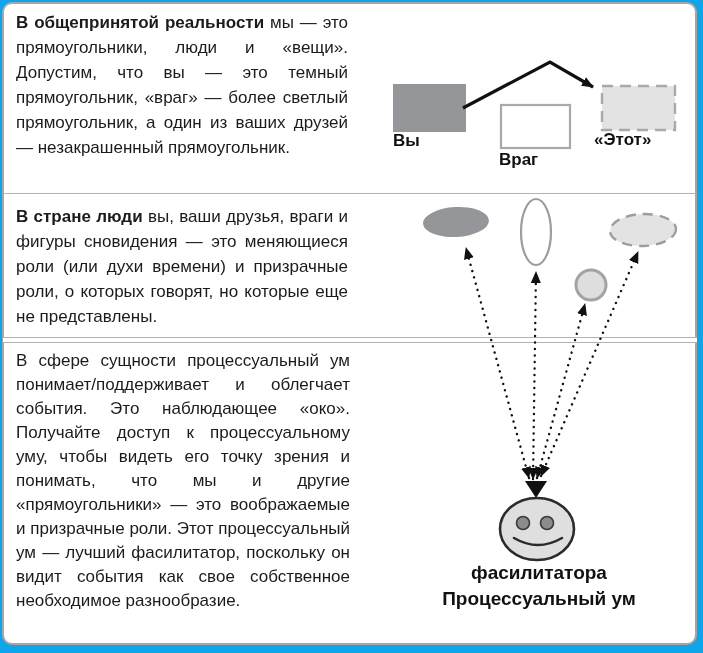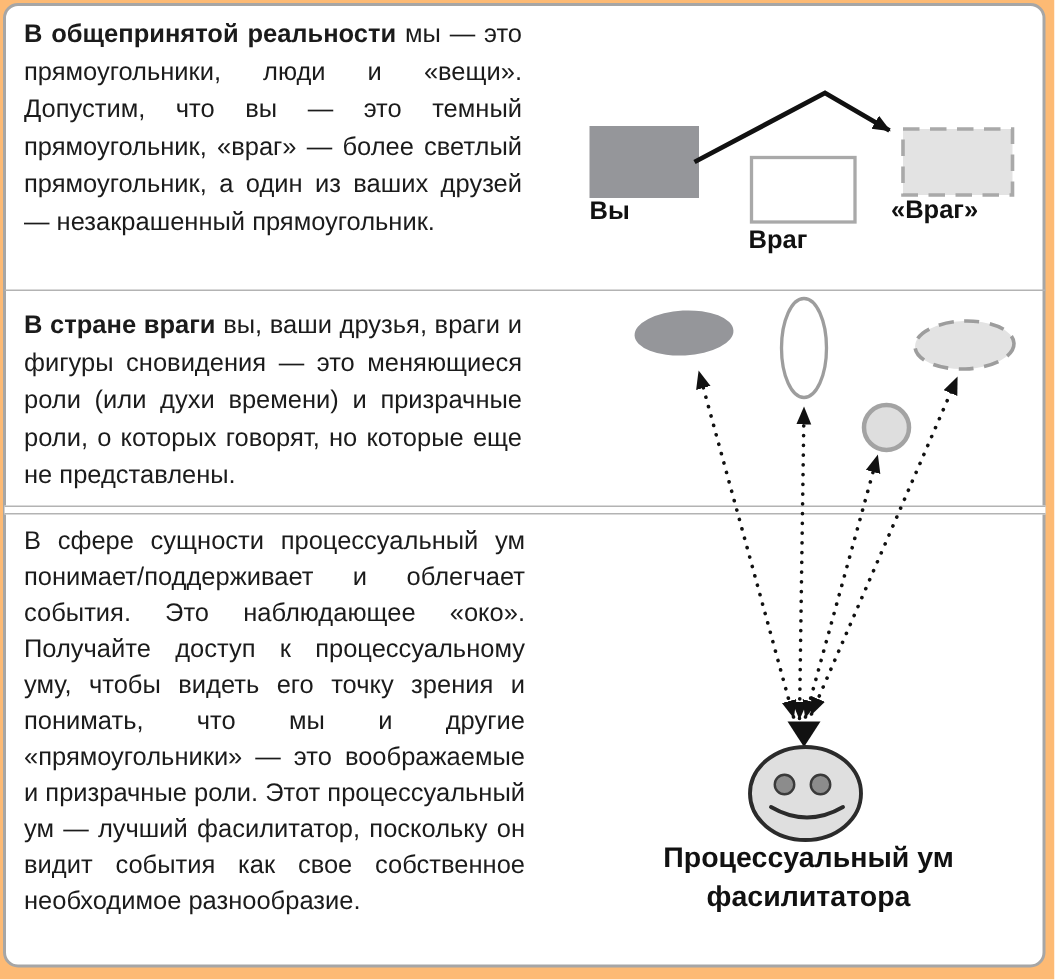--- a/index.html
+++ b/index.html
@@ -1,17 +1,17 @@
 <!DOCTYPE html>
 <html lang="ru"><head>
 <meta charset="utf-8">
 <style>
   html,body{margin:0;padding:0;background:#fff;}
   .canvas{
-    position:relative;width:703px;height:653px;background:#fdba74;overflow:hidden;
+    position:relative;width:703px;height:653px;background:#0ea5e9;overflow:hidden;
     font-family:"Liberation Sans","DejaVu Sans",sans-serif;color:#1b1b1b;
   }
   .frame{
     position:absolute;left:2px;top:2px;width:691px;height:639px;
     border:2px solid #a6a6a6;border-radius:10px;background:#fff;
   }
   .divider{position:absolute;left:3px;width:694px;height:0;border-top:1.5px solid #b3b3b3;}
   .divider-double{
     position:absolute;left:3px;width:694px;height:4px;background:#fff;
     border-top:1.5px solid #b3b3b3;border-bottom:1.5px solid #b3b3b3;
@@ -38,21 +38,21 @@
 
 <div class="canvas">
 
   <div class="frame"></div>
 
   <div class="divider" style="top:193px;"></div>
   <div class="divider-double" style="top:337px;"></div>
 
   <p class="para" style="top:10px;"><b>В общепринятой реальности</b> <span>мы — это прямоугольники, люди и «вещи». Допустим, что вы — это темный прямоугольник, «враг» — более светлый прямоугольник, а один из ваших друзей — незакрашенный прямоугольник.</span></p>
 
-  <p class="para" style="top:204px;"><b>В стране враги</b> <span>вы, ваши друзья, враги и фигуры сновидения — это меняю­щиеся роли (или духи времени) и призрачные роли, о которых говорят, но которые еще не представлены.</span></p>
+  <p class="para" style="top:204px;"><b>В стране люди</b> <span>вы, ваши друзья, враги и фигуры сновидения — это меняю­щиеся роли (или духи времени) и призрачные роли, о которых говорят, но которые еще не представлены.</span></p>
 
   <p class="para row3" style="top:349px;"><span>В сфере сущности процессуальный ум понимает/поддерживает и об­легчает события. Это наблюдающее «око». Получайте доступ к процессу­альному уму, чтобы видеть его точку зрения и понимать, что мы и другие «прямоугольники» — это вообра­жаемые и призрачные роли. Этот процессуальный ум — лучший фаси­литатор, поскольку он видит события как свое собственное необходимое разнообразие.</span></p>
 
   <svg class="diagram-svg" width="703" height="653" viewBox="0 0 703 653">
     <defs>
       <marker id="ah" markerUnits="userSpaceOnUse" markerWidth="16" markerHeight="14" refX="11" refY="5" orient="auto">
         <path d="M0,0 L12,5 L0,10 Z" fill="#111"></path>
       </marker>
       <marker id="ahs" markerUnits="userSpaceOnUse" markerWidth="16" markerHeight="14" refX="11" refY="5" orient="auto-start-reverse">
         <path d="M0,0 L12,5 L0,10 Z" fill="#111"></path>
@@ -78,19 +78,19 @@
     <g>
       <ellipse cx="537" cy="529" rx="37" ry="31" fill="#dfdfdf" stroke="#2b2b2b" stroke-width="2.6"></ellipse>
       <circle cx="523" cy="523" r="6.5" fill="#8c8c8c" stroke="#3a3a3a" stroke-width="1.6"></circle>
       <circle cx="547" cy="523" r="6.5" fill="#8c8c8c" stroke="#3a3a3a" stroke-width="1.6"></circle>
       <path d="M514,538 Q538,552 562,538" fill="none" stroke="#2b2b2b" stroke-width="2.6" stroke-linecap="round"></path>
     </g>
   </svg>
 
   <div class="shape-label" style="left:393px;top:131px;width:73px;">Вы</div>
   <div class="shape-label" style="left:499px;top:150px;width:73px;">Враг</div>
-  <div class="shape-label" style="left:594px;top:130px;width:88px;">«Враг»</div>
+  <div class="shape-label" style="left:594px;top:130px;width:88px;">«Этот»</div>
   <div class="pm-label" style="left:398px;top:560px;width:282px;">
+    <div>фасилитатора</div>
     <div>Процессуальный ум</div>
-    <div>фасилитатора</div>
   </div>
 
 </div>
 
 </body></html>

